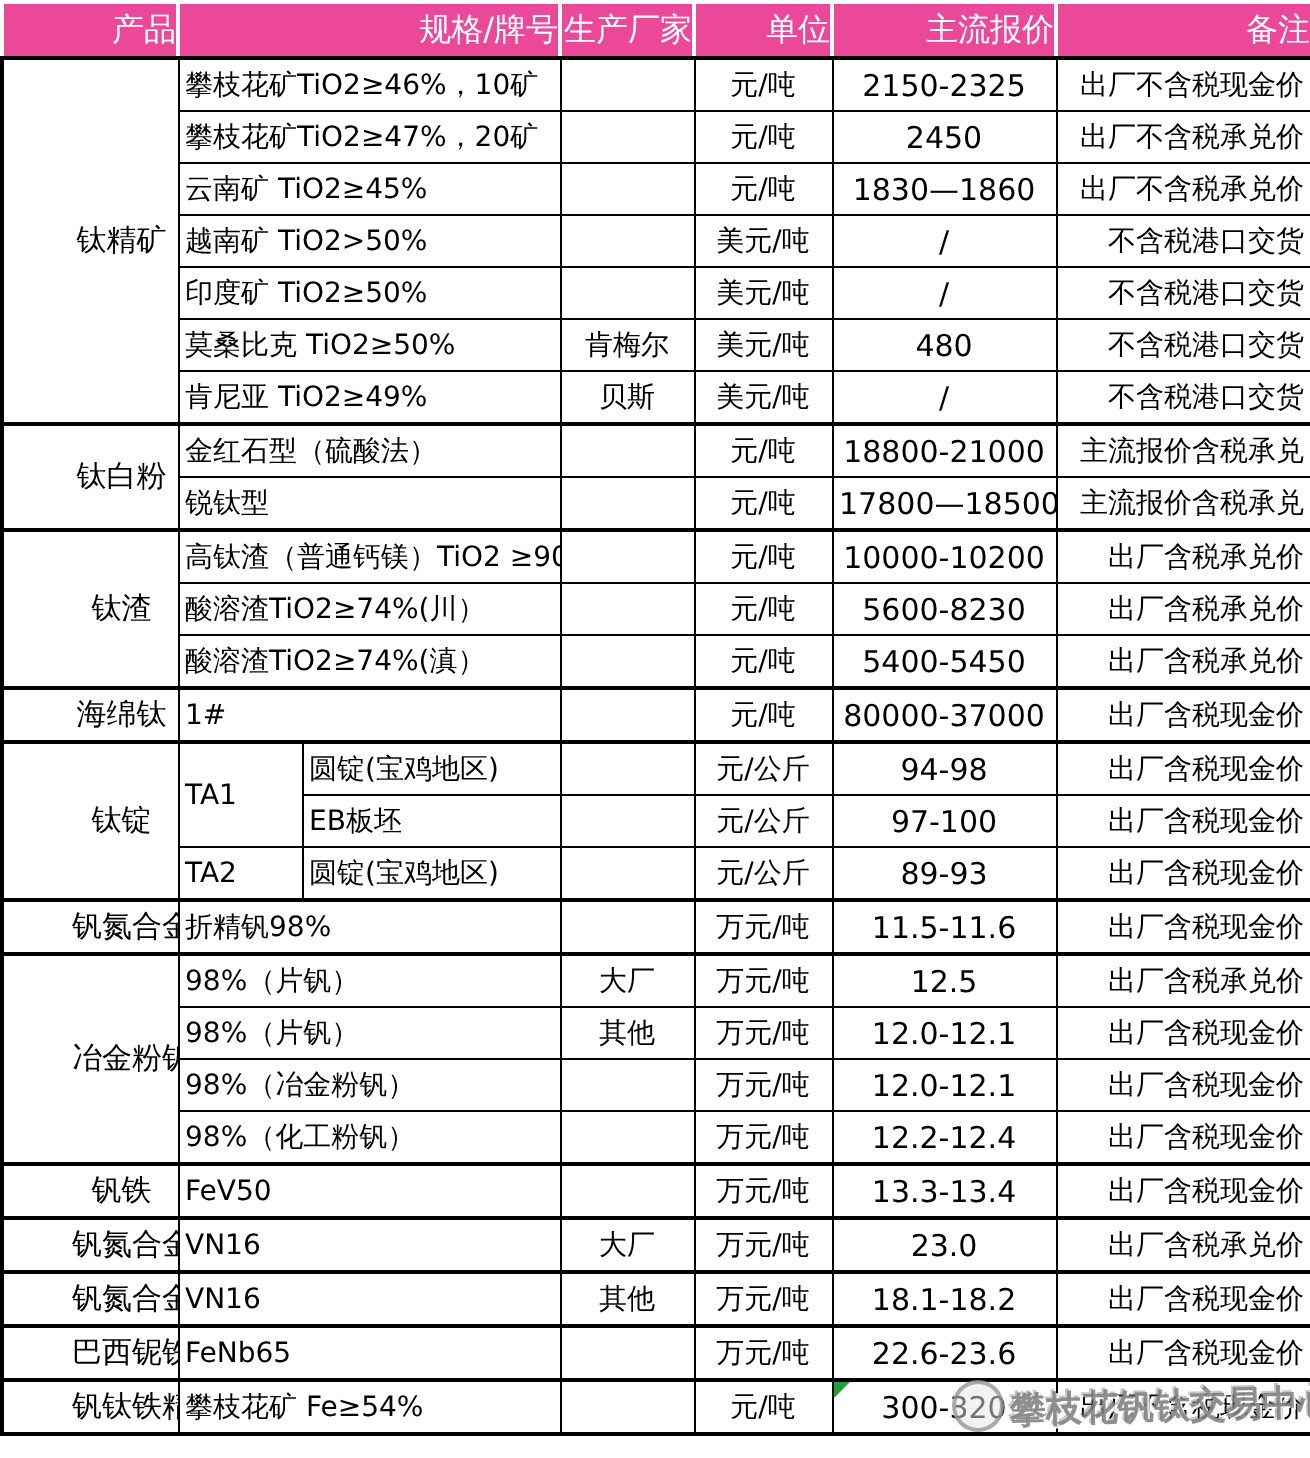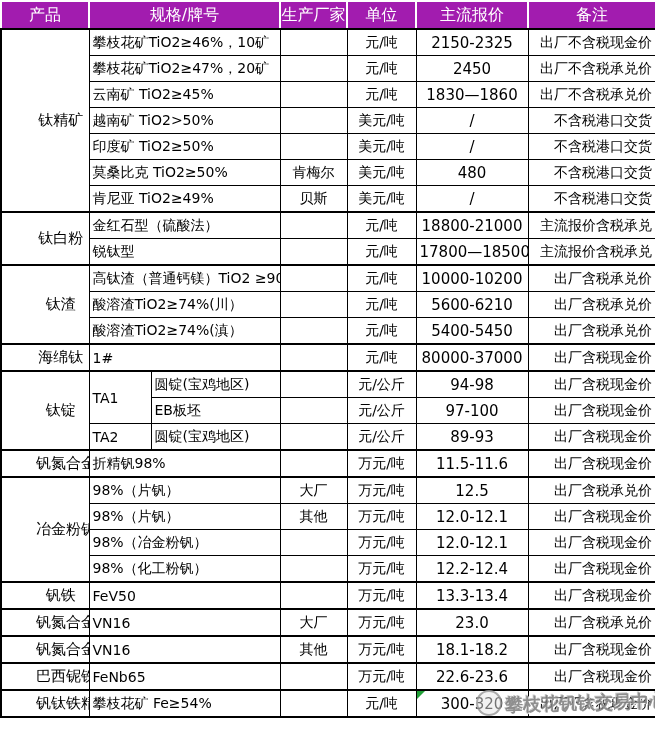--- a/index.html
+++ b/index.html
@@ -5,24 +5,24 @@
   html,body{margin:0;padding:0;}
   body{
     width:655px;height:729px;position:relative;background:#fff;
     font-family:"DejaVu Sans","Liberation Sans",sans-serif;color:#000;
   }
   table{
     border-collapse:collapse;table-layout:fixed;width:655px;
     border:2px solid #000;
   }
   th{
-    background:#a21caf;color:#fff;font-size:16px;font-weight:normal;
+    background:#ec4899;color:#fff;font-size:16px;font-weight:normal;
     height:26px;border-left:2px solid #fff;border-right:2px solid #fff;
     border-top:2px solid #fff;border-bottom:2px solid #000;
-    overflow:hidden;white-space:nowrap;padding:0;
+    overflow:hidden;white-space:nowrap;padding:0;text-align:right;
   }
   td{
     border:1px solid #000;font-size:14px;height:25px;padding:0 3px;
     overflow:hidden;white-space:nowrap;background:#fff;
   }
   tr.group-start td{border-top:2px solid #000;}
   .col-product{text-align:center;font-size:15px;padding-left:34px;}
   .col-spec{text-align:left;}
   .col-factory,.col-unit,.col-price{text-align:center;}
   .col-price{font-size:15px;}
@@ -140,21 +140,21 @@
         <td class="col-spec" colspan="2">高钛渣（普通钙镁）TiO2 ≥90%</td>
         <td class="col-factory"></td>
         <td class="col-unit">元/吨</td>
         <td class="col-price">10000-10200</td>
         <td class="col-note">出厂含税承兑价</td>
       </tr>
       <tr>
         <td class="col-spec" colspan="2">酸溶渣TiO2≥74%(川）</td>
         <td class="col-factory"></td>
         <td class="col-unit">元/吨</td>
-        <td class="col-price">5600-6210</td>
+        <td class="col-price">5600-8230</td>
         <td class="col-note">出厂含税承兑价</td>
       </tr>
       <tr>
         <td class="col-spec" colspan="2">酸溶渣TiO2≥74%(滇）</td>
         <td class="col-factory"></td>
         <td class="col-unit">元/吨</td>
         <td class="col-price">5400-5450</td>
         <td class="col-note">出厂含税承兑价</td>
       </tr>
       <tr class="group-start">

